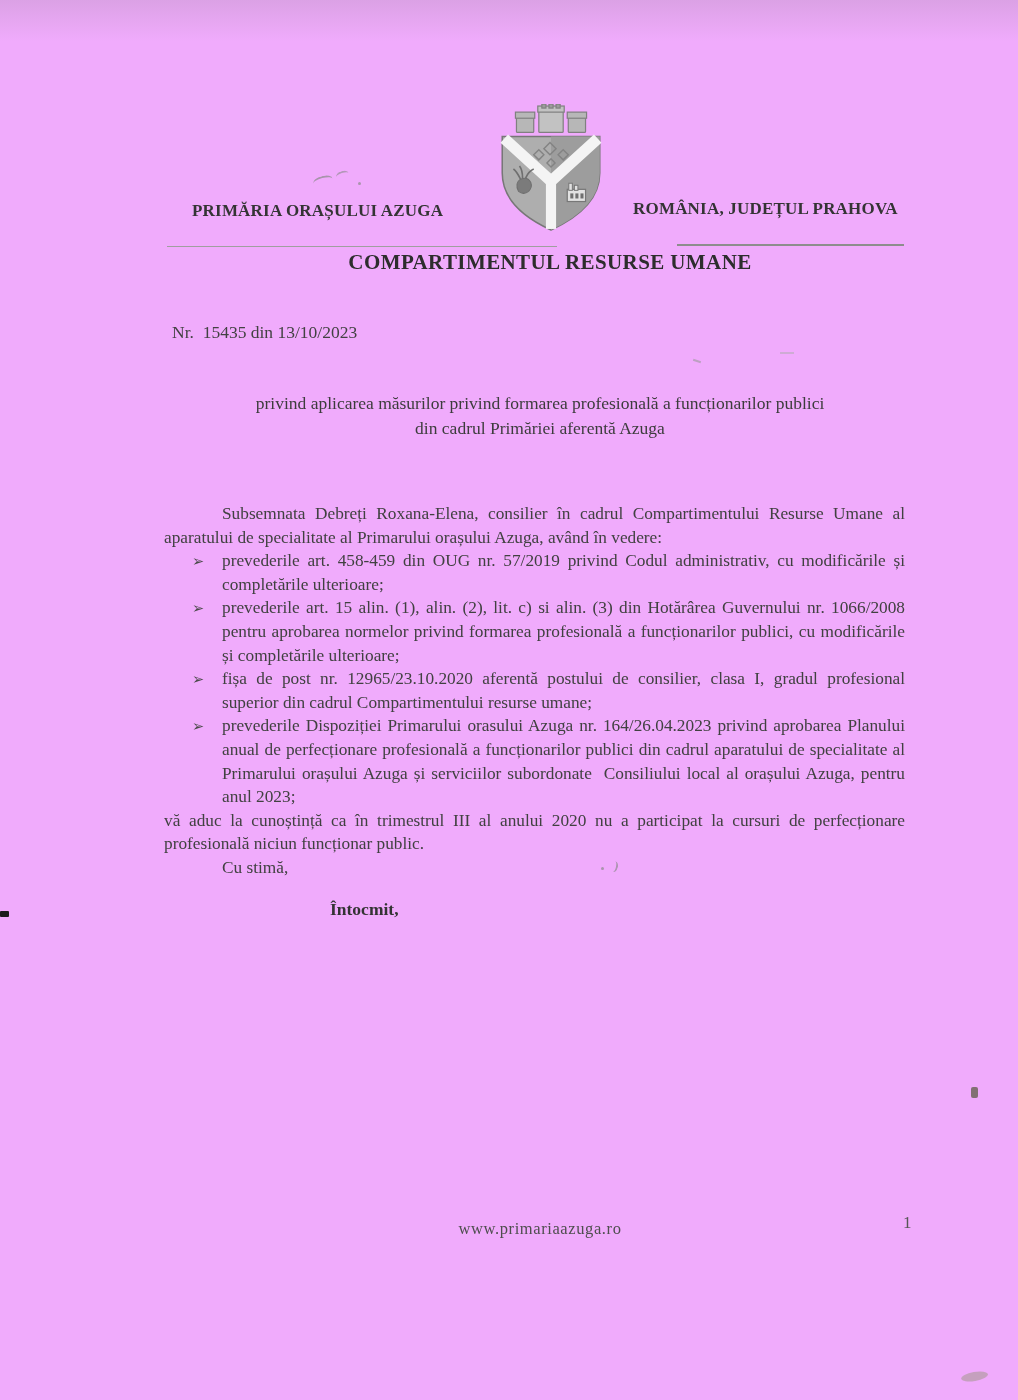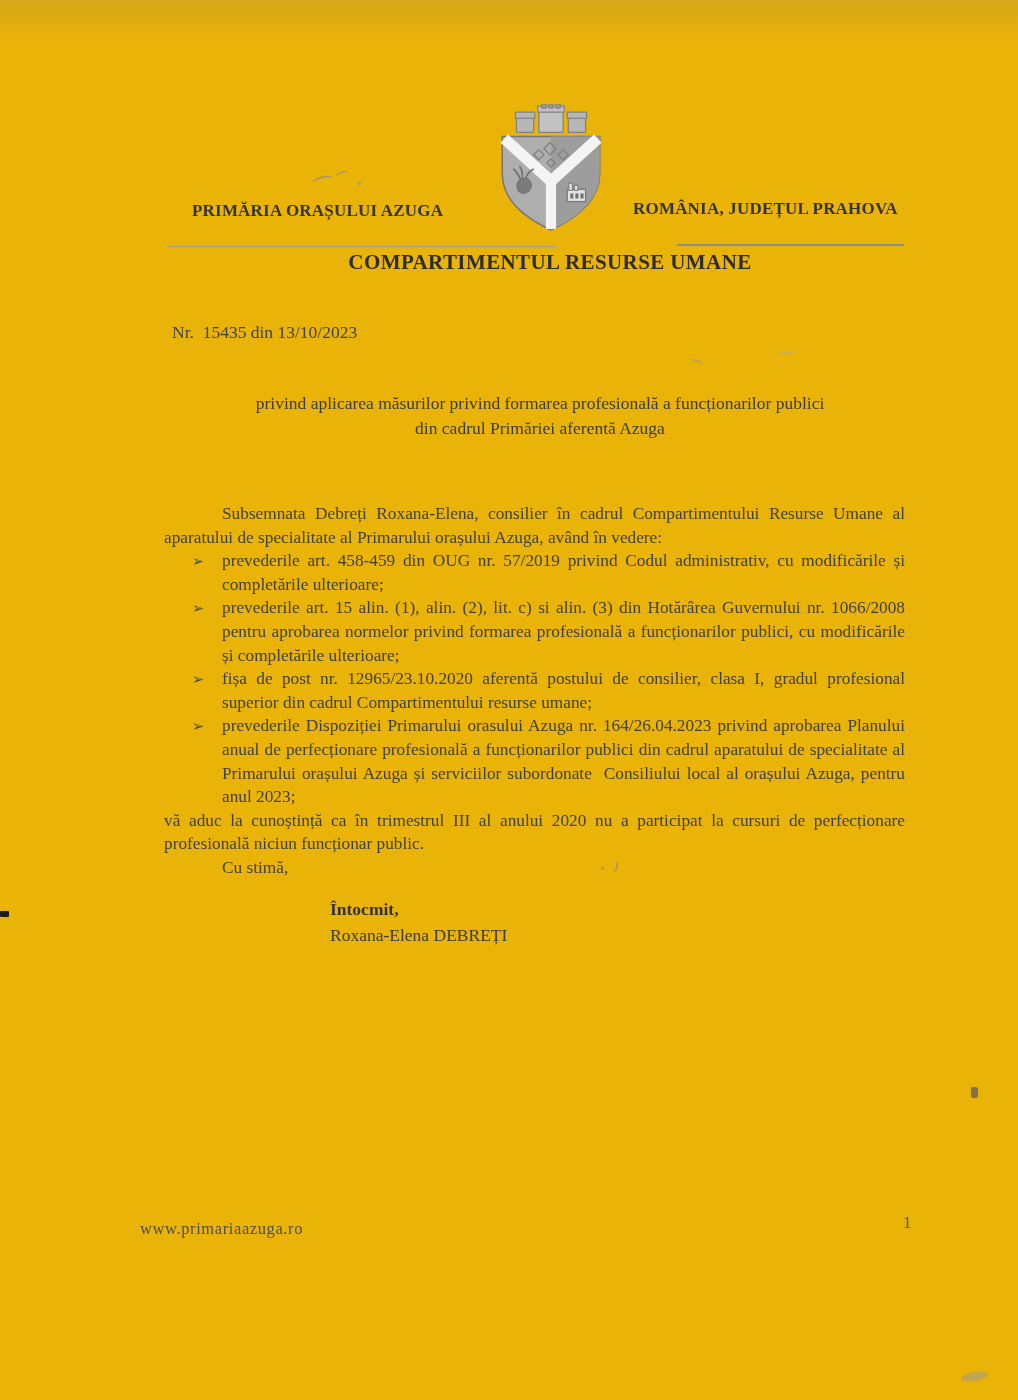--- a/index.html
+++ b/index.html
@@ -1,20 +1,20 @@
 <!DOCTYPE html>
 <html><head>
 <meta charset="utf-8">
 <style>
   html,body { margin:0; padding:0; background:#e9e9e9; }
   .sheet {
     position:relative;
     width:1018px; height:1400px;
     margin:0 auto;
-    background:#eab308;
+    background:#f0abfc;
     font-family:"Liberation Serif","DejaVu Serif",serif;
     color:#3d3d3d;
     overflow:hidden;
   }
   
   .scan-top {
     position:absolute; top:0; left:0; right:0; height:55px;
     background:linear-gradient(180deg, rgba(110,110,110,0.16), rgba(110,110,110,0) 75%);
     pointer-events:none;
   }
@@ -56,21 +56,21 @@
   
   .signature {
     position:absolute; left:330px; top:896px; width:400px;
     text-align:left; font-size:17.5px; line-height:26px; color:#3c3c3c;
   }
   .signature .role { font-weight:bold; color:#333; }
 
   
   .footer-site {
     position:absolute; left:140px; top:1219px; width:800px;
-    font-size:16.5px; letter-spacing:.6px; color:#4e4e4e;
+    text-align:center; font-size:16.5px; letter-spacing:.6px; color:#4e4e4e;
   }
   .footer-page { position:absolute; left:903px; top:1213px; font-size:17px; color:#565656; }
 
   
   .art-dash    { position:absolute; left:0px;   top:911px;  width:9px;  height:6px;  background:#1c1c1c; border-radius:1px; }
   .art-speck   { position:absolute; left:971px; top:1087px; width:7px;  height:11px; background:#6e655a; opacity:.85; border-radius:2px; }
   .art-smudge  { position:absolute; left:961px; top:1372px; width:27px; height:9px;  background:#a2988a; opacity:.55; border-radius:50%; transform:rotate(-10deg); }
   .art-squig1  { position:absolute; left:313px; top:176px;  width:20px; height:8px;  border-top:2px solid #8b8b8b; border-radius:50%; transform:rotate(-14deg); opacity:.7; }
   .art-squig2  { position:absolute; left:336px; top:171px;  width:13px; height:6px;  border-top:2px solid #8b8b8b; border-radius:50%; transform:rotate(-18deg); opacity:.6; }
   .art-dot1    { position:absolute; left:358px; top:182px;  width:3px;  height:3px;  background:#8b8b8b; border-radius:50%; opacity:.7; }
@@ -163,21 +163,20 @@
         <span class="bullet-text">prevederile Dispoziției Primarului orasului Azuga nr. 164/26.04.2023 privind aprobarea Planului anual de perfecționare profesională a funcționarilor publici din cadrul aparatului de specialitate al Primarului orașului Azuga și serviciilor subordonate &nbsp;Consiliului local al orașului Azuga, pentru anul 2023;</span>
       </div>
     </div>
 
     <p class="conclusion">vă aduc la cunoștință ca în trimestrul III al anului 2020 nu a participat la cursuri de perfecționare profesională niciun funcționar public.</p>
     <p class="closing">Cu stimă,</p>
   </div>
 
   <div class="signature">
     <div class="role">Întocmit,</div>
-    <div class="name">Roxana-Elena DEBREȚI</div>
   </div>
 
   <div class="footer-site">www.primariaazuga.ro</div>
   <div class="footer-page">1</div>
 
   <div class="art-dash"></div>
   <div class="art-speck"></div>
   <div class="art-smudge"></div>
   <div class="art-squig1"></div>
   <div class="art-squig2"></div>

